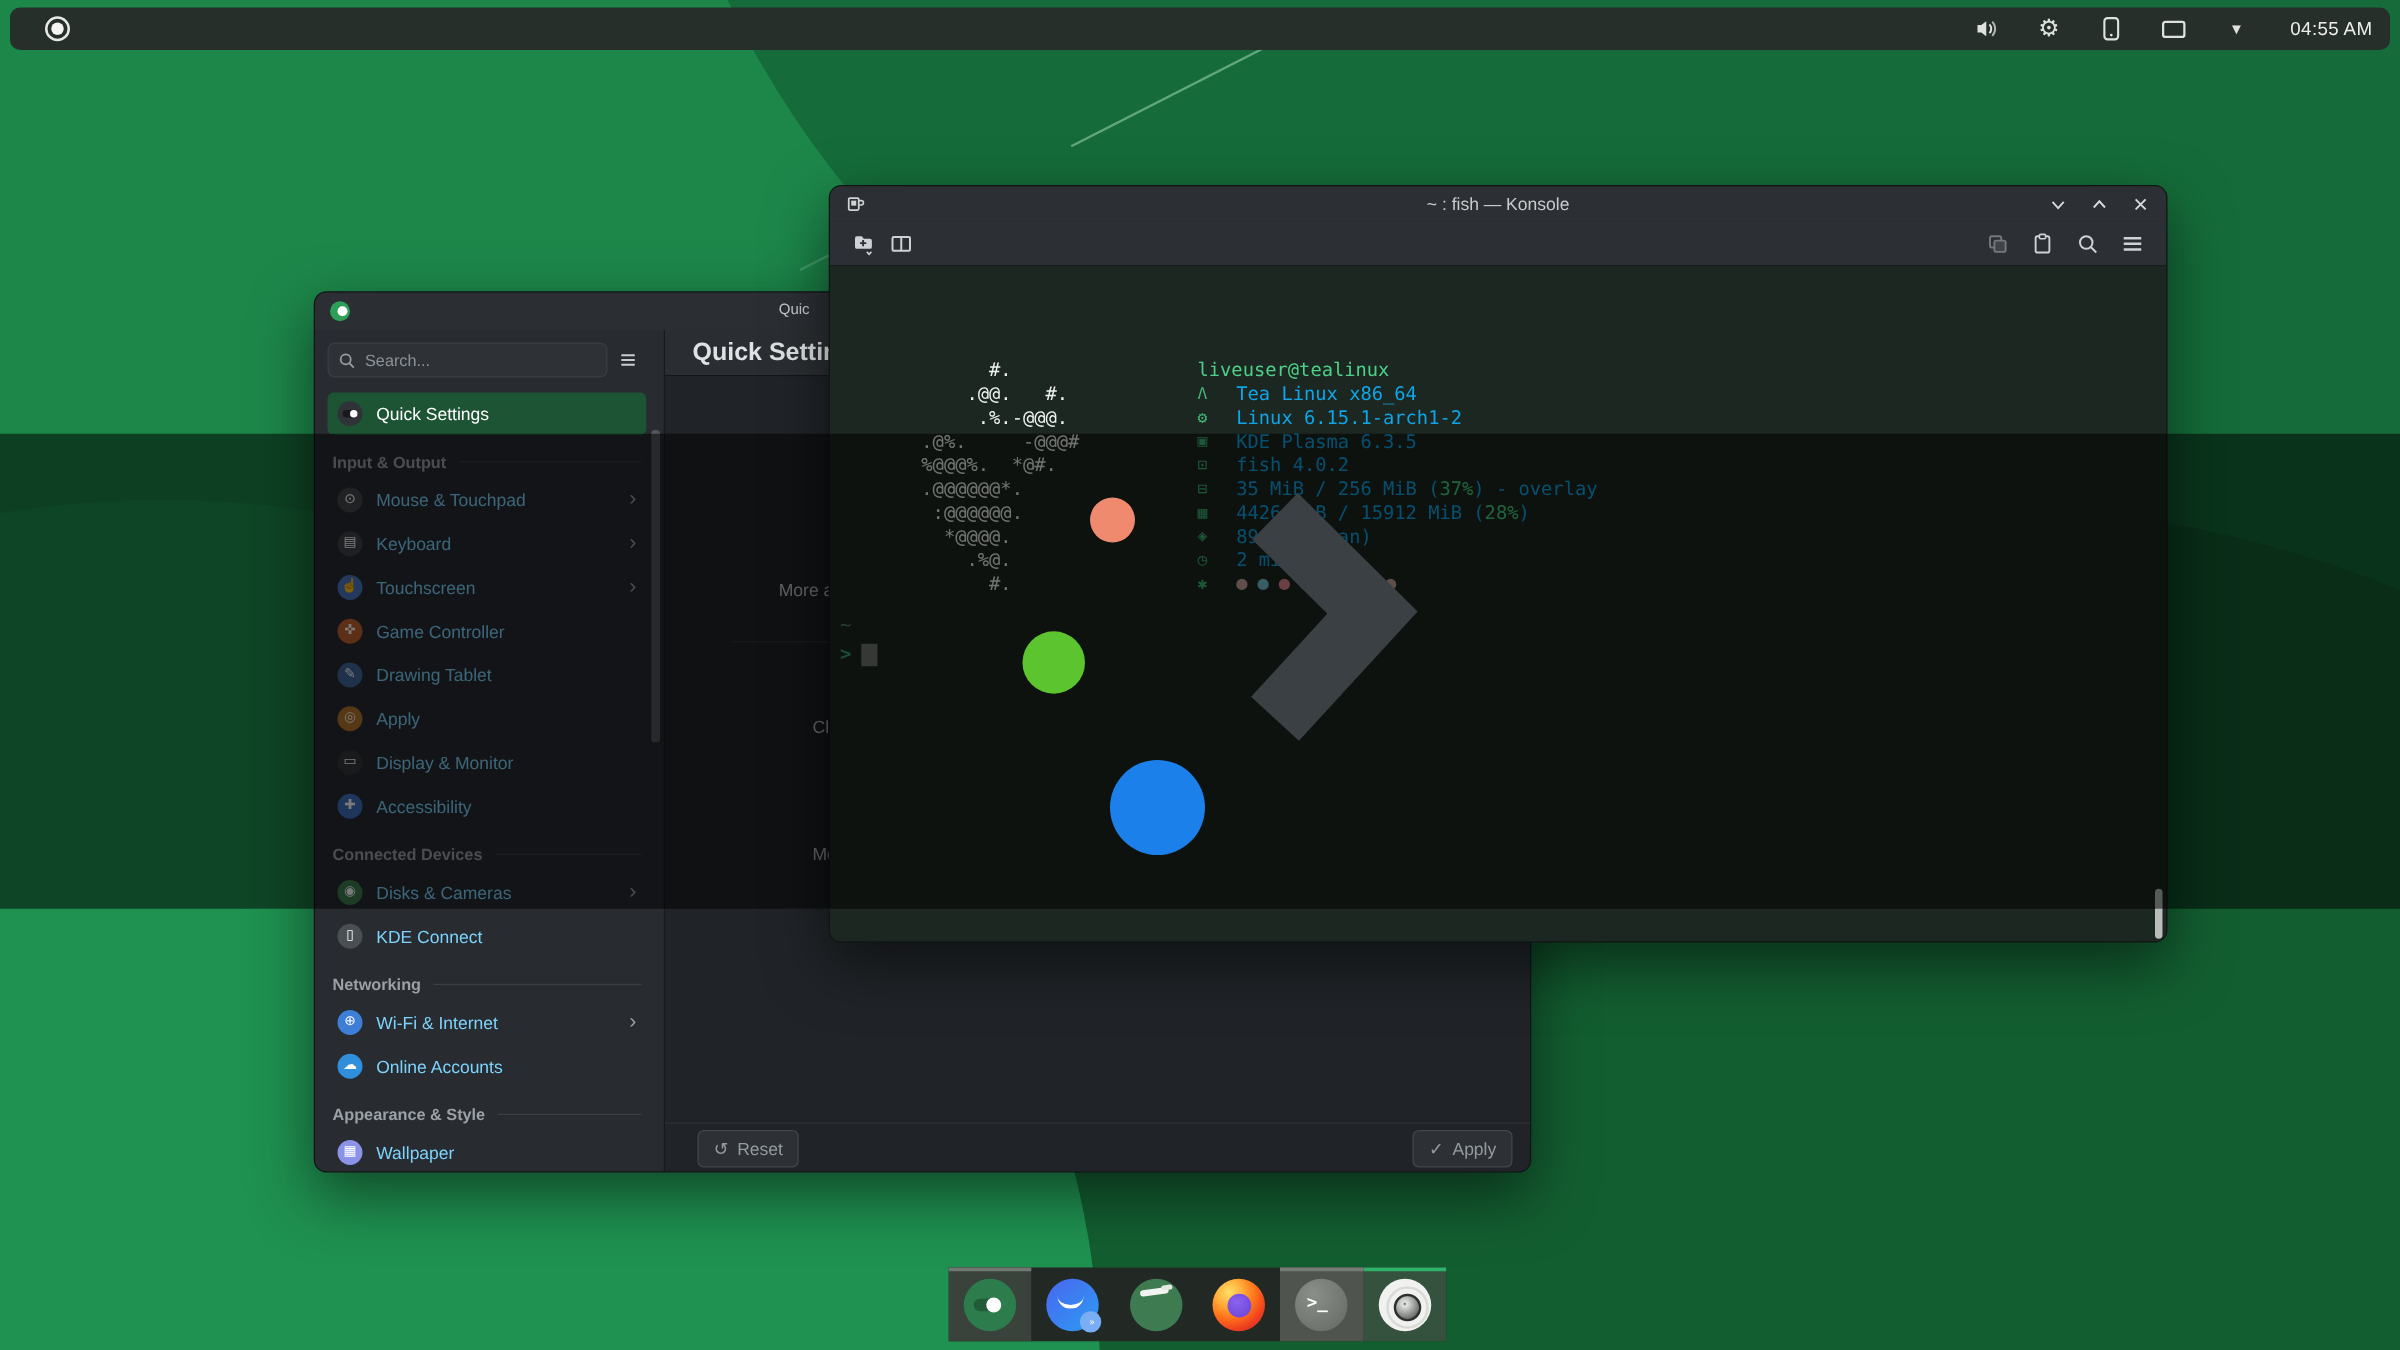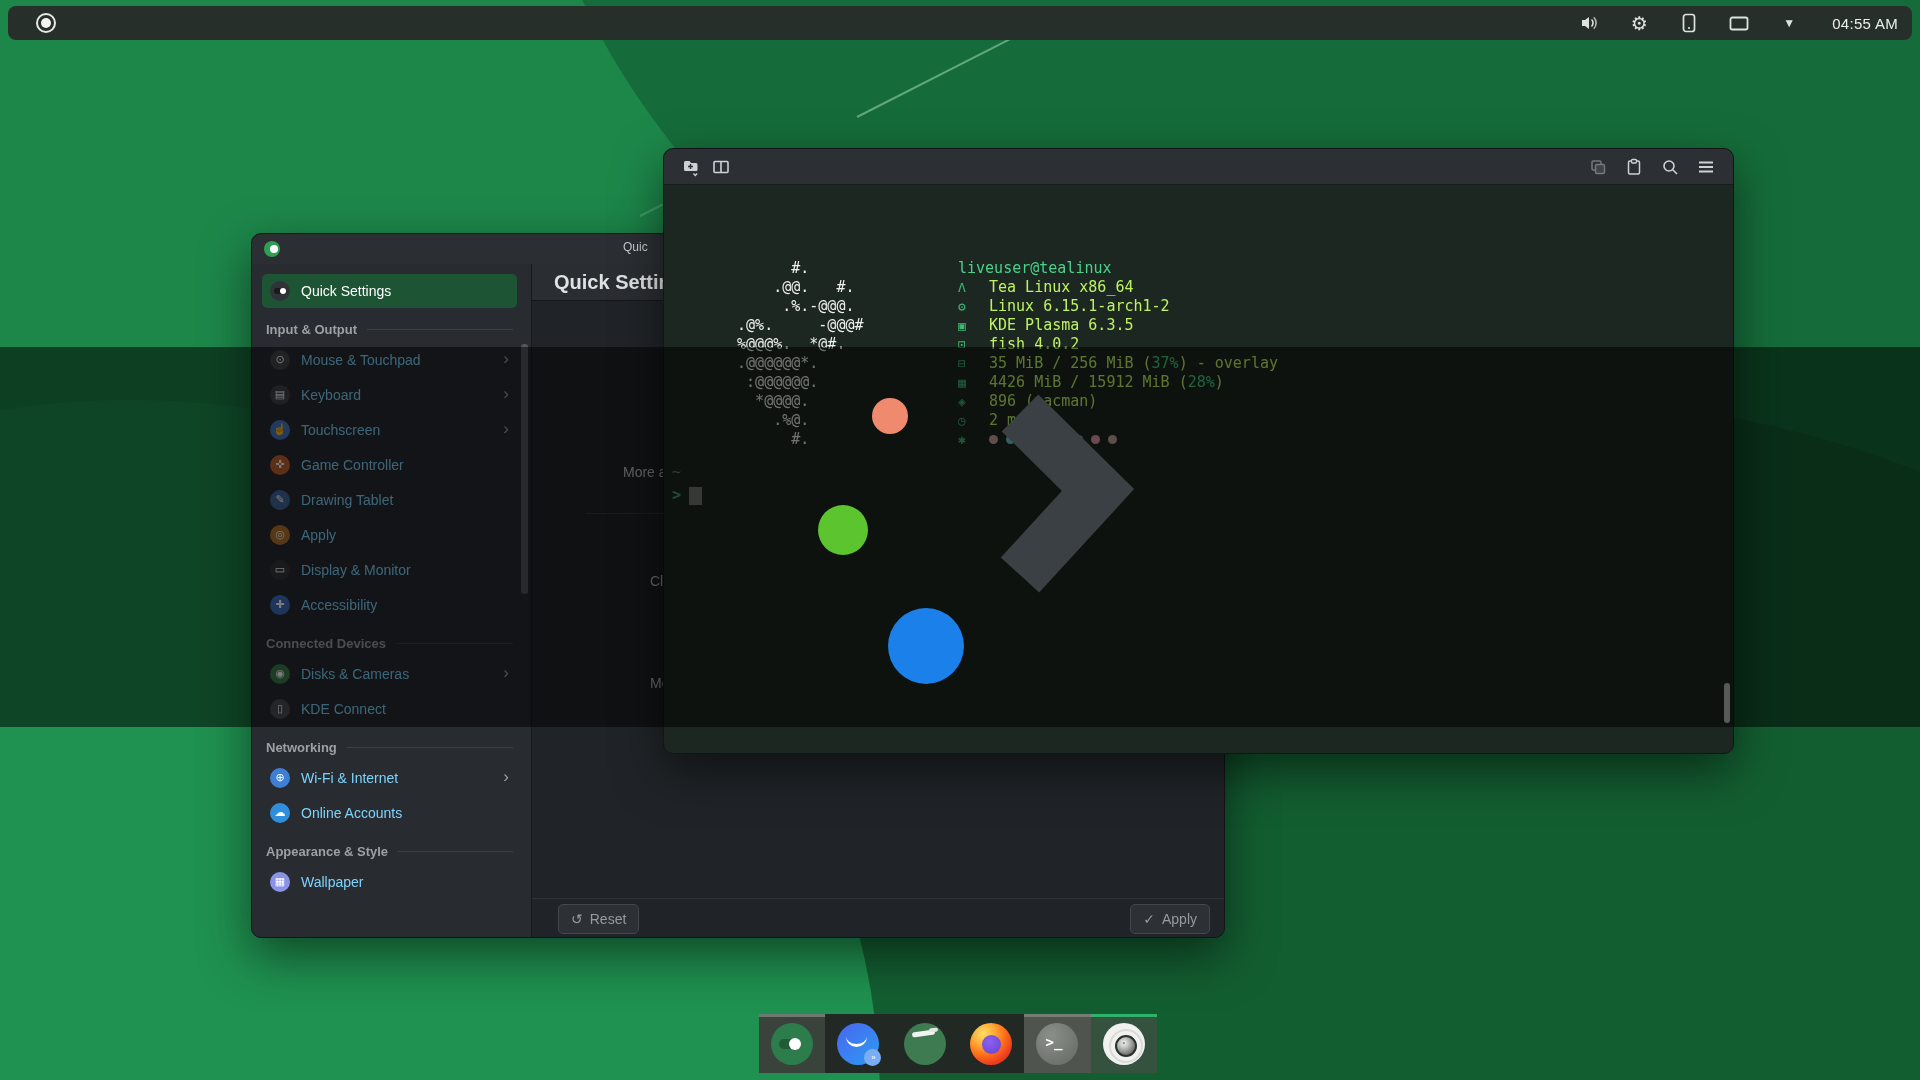--- a/index.html
+++ b/index.html
@@ -105,21 +105,21 @@
   .k-toolbar{height:36px;background:#2c3034;border-bottom:1px solid #191c1e;display:flex;align-items:center;padding:0 12px;}
   .k-toolbar .tb{display:flex;align-items:center;justify-content:center;width:30px;height:26px;color:#ced2d4;cursor:pointer;}
   .tb.dim{opacity:.45;}
   .k-right{margin-left:auto;display:flex;gap:6px;}
   .k-term{position:relative;height:540px;background:#1d2721;font-family:"DejaVu Sans Mono","Liberation Mono",monospace;}
   .ascii{position:absolute;left:55px;top:74px;margin:0;font-family:inherit;font-size:15px;line-height:19px;color:#edf1ed;}
   .ffinfo{position:absolute;left:294px;top:74px;font-size:15px;line-height:19px;}
   .ffrow{height:19px;display:flex;align-items:center;white-space:pre;}
   .ffuser{color:#4cd18a;}
   .fico{width:31px;color:#3fb573;font-size:13px;}
-  .ftext{color:#bef264;}
+  .ftext{color:#0ea5e9;}
   .fpct{color:#43cf7c;}
   .cdots{display:flex;align-items:center;gap:8px;}
   .cdot{width:9px;height:9px;border-radius:50%;display:inline-block;}
   .prompt{position:absolute;left:8px;top:278px;font-size:15px;line-height:19px;}
   .p-cwd{color:#56817a;}
   .p-row{display:flex;align-items:center;gap:8px;margin-top:4px;}
   .p-sym{color:#3aa56f;font-weight:bold;}
   .p-cursor{width:13px;height:18px;background:#6f756f;display:inline-block;}
   .k-scrollthumb{position:absolute;right:3px;top:498px;width:6px;height:40px;border-radius:3px;background:#b9bcb9;}
 
@@ -168,20 +168,30 @@
     <div class="wp-line l2"></div>
   </div>
 
   <div class="window w-settings">
     <div class="s-titlebar">
       <span class="s-appicon"></span>
       <span class="s-title">Quic</span>
     </div>
     <div class="s-body">
       <div class="sidebar">
+        <div class="searchrow">
+          <div class="searchbox">
+            <svg width="13" height="13" viewBox="0 0 14 14">
+                <circle cx="6" cy="6" r="4.3" fill="none" stroke="#9aa0a6" stroke-width="1.5"></circle>
+                <line x1="9.3" y1="9.3" x2="13" y2="13" stroke="#9aa0a6" stroke-width="1.5"></line>
+              </svg>
+            <input placeholder="Search..." style="">
+          </div>
+          <span class="hamburger">≡</span>
+        </div>
         <div class="navlist">
           <div class="nav-item selected">
             <span class="nico qs"></span>
             <span class="nlabel">Quick Settings</span>
           </div>
           <div class="nav-section">
             <span class="sl">Input &amp; Output</span>
               <span class="sline"></span>
           </div>
           <div class="nav-item item35">
@@ -298,20 +308,47 @@
           <div class="btn btn-apply">
             <span class="bic">✓</span>
             <span>Apply</span>
           </div>
         </div>
       </div>
     </div>
   </div>
 
   <div class="window w-konsole">
+    <div class="k-titlebar">
+      <span class="k-appicon">
+        <svg width="16" height="16" viewBox="0 0 16 16">
+            <rect x="3" y="3.5" width="8" height="9.5" rx="1" fill="none" stroke="#cfd3d5" stroke-width="1.4"></rect>
+            <path d="M11 5.5h2a1.5 1.5 0 0 1 0 3.5h-2" fill="none" stroke="#cfd3d5" stroke-width="1.3"></path>
+            <rect x="5" y="5.5" width="4" height="4" fill="#cfd3d5"></rect>
+          </svg>
+      </span>
+      <span class="k-title">~ : fish — Konsole</span>
+      <span class="k-controls">
+        <span>
+            <svg width="13" height="13" viewBox="0 0 13 13">
+              <path d="M2 4.5l4.5 5 4.5-5" fill="none" stroke="#d7dadc" stroke-width="1.5"></path>
+            </svg>
+          </span>
+        <span>
+            <svg width="13" height="13" viewBox="0 0 13 13">
+              <path d="M2 9l4.5-5L11 9" fill="none" stroke="#d7dadc" stroke-width="1.5"></path>
+            </svg>
+          </span>
+        <span>
+            <svg width="13" height="13" viewBox="0 0 13 13">
+              <path d="M2.5 2.5l8 8M10.5 2.5l-8 8" stroke="#d7dadc" stroke-width="1.5"></path>
+            </svg>
+          </span>
+      </span>
+    </div>
     <div class="k-toolbar">
       <span class="tb">
         <svg width="20" height="20" viewBox="0 0 20 20">
             <path d="M3 5.5a1.5 1.5 0 0 1 1.5-1.5h4l1.5 2H15a1.5 1.5 0 0 1 1.5 1.5v5A1.5 1.5 0 0 1 15 14H4.5A1.5 1.5 0 0 1 3 12.5z" fill="#ced2d4"></path>
             <path d="M9.5 7v5M7 9.5h5" stroke="#2c3034" stroke-width="1.5"></path>
             <path d="M12.5 16.5l1.8 2 1.8-2" fill="none" stroke="#ced2d4" stroke-width="1.3"></path>
           </svg>
       </span>
       <span class="tb">
         <svg width="18" height="18" viewBox="0 0 18 18">

